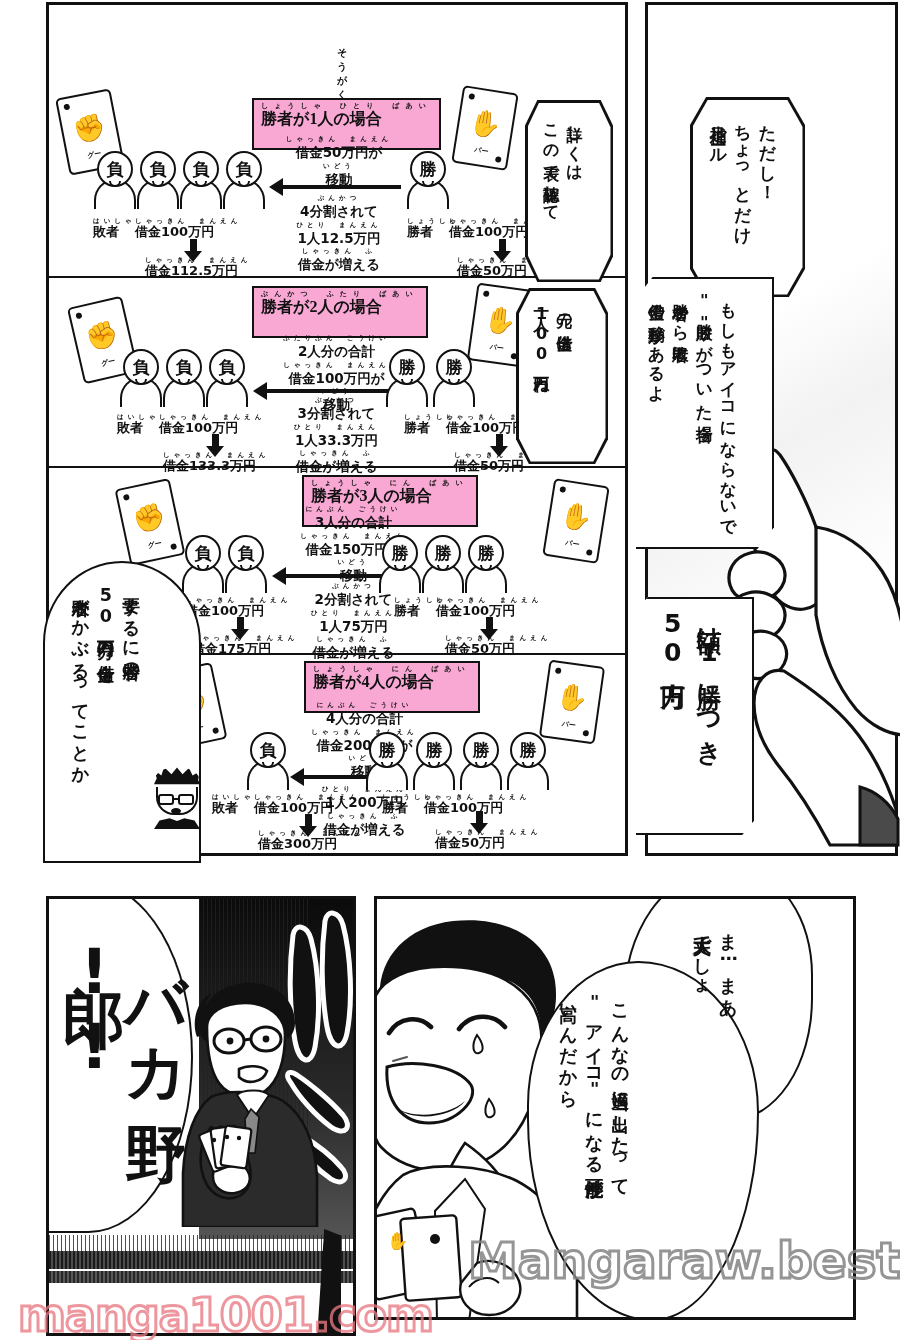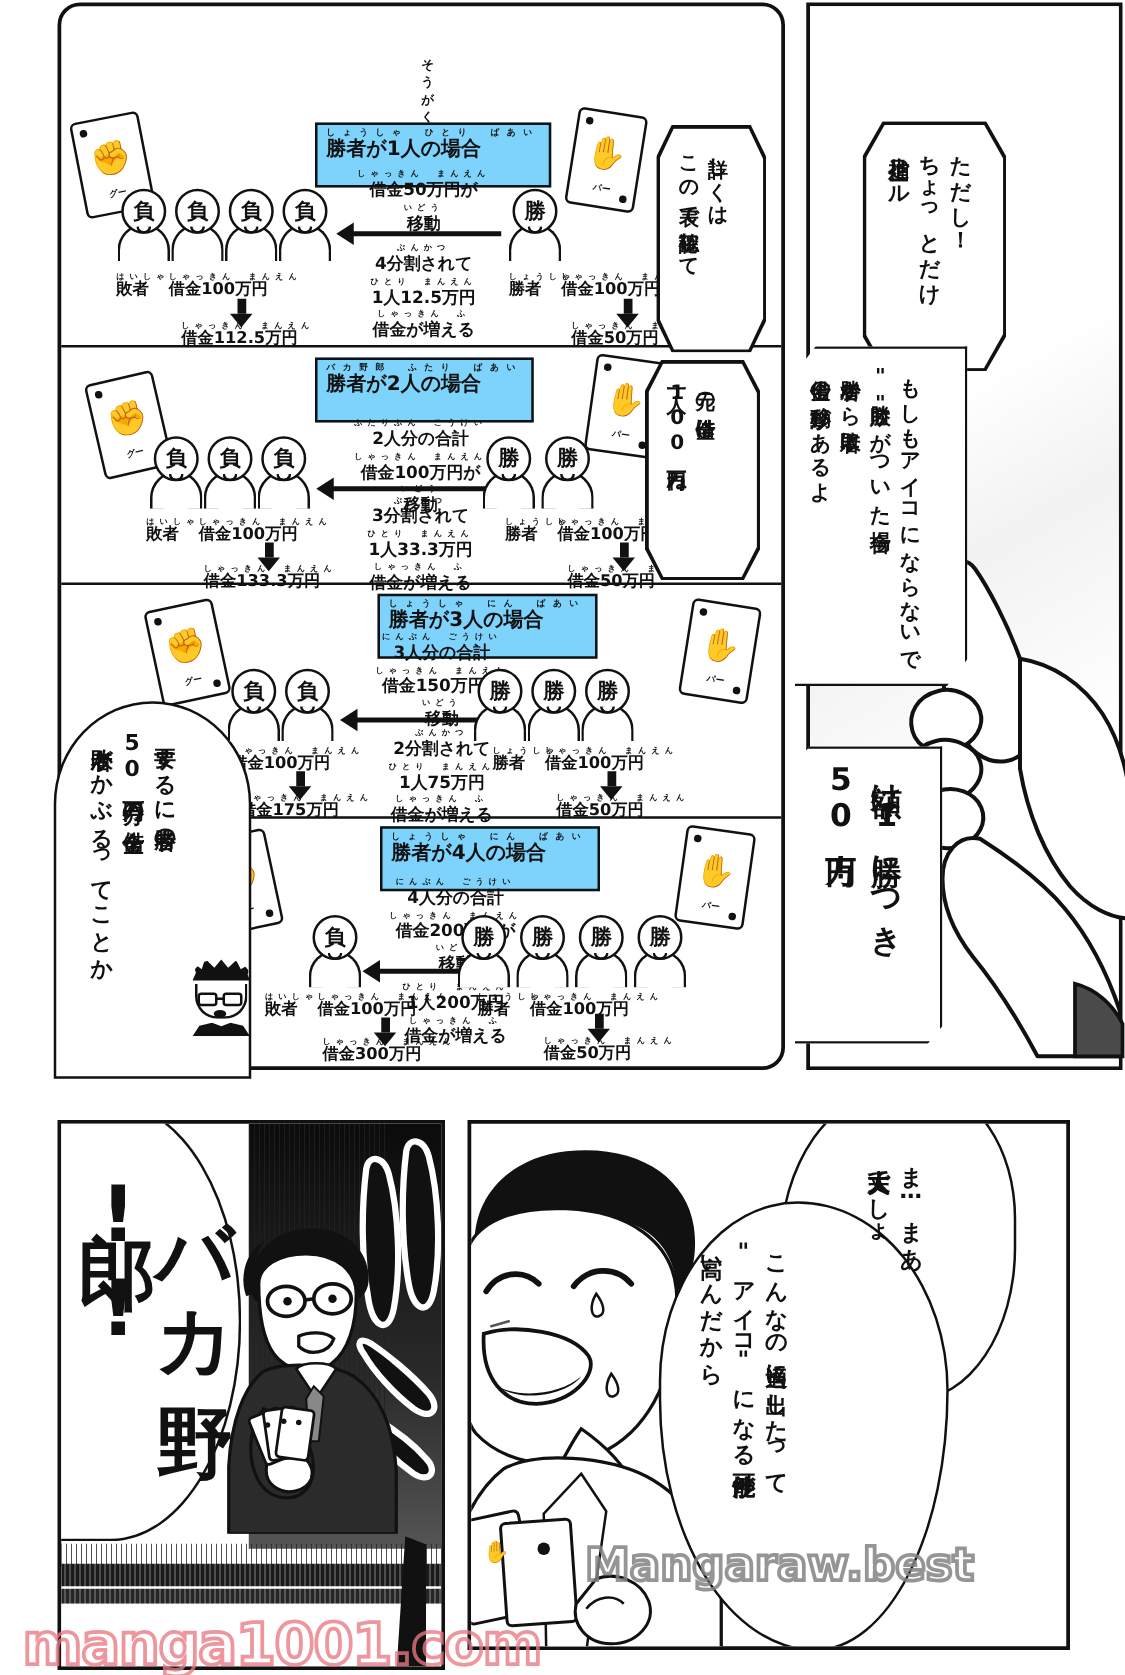--- a/index.html
+++ b/index.html
@@ -10,43 +10,44 @@
     font-family: "DejaVu Sans", "Liberation Sans", sans-serif;
     position: relative;
     overflow: hidden;
     color: #111;
   }
   .page { position:absolute; inset:0; }
 
   
   .panel { position:absolute; border:3px solid #111; background:#fff; }
 
-  #panel-chart   { left:46px;  top:2px;   width:582px; height:854px;border-radius:18px; }
+  #panel-chart   { left:46px;  top:2px;   width:582px; height:854px; }
   #panel-rule    { left:645px; top:2px;   width:253px; height:854px; }
   #panel-baka    { left:46px;  top:896px; width:310px; height:440px; overflow:hidden; }
   #panel-ok      { left:374px; top:896px; width:482px; height:424px; overflow:hidden; }
   .hr { position:absolute; left:0; width:100%; height:2px; background:#111; }
 
   
   .big-title {
     position:absolute; left:0; width:100%; top:28px;
     text-align:center;
     font-size:30px; font-weight:700; letter-spacing:-1px;
     font-family:"DejaVu Sans", sans-serif;
   }
   .big-title .ruby-wrap { position:relative; display:inline-block; }
   .big-title .rb { position:absolute; top:-15px; left:0; width:100%;
     font-size:10px; font-weight:700; letter-spacing:2px; text-align:center; }
 
   
   .sec-head {
-    position:absolute; border:2px solid #111; background:#7dd3fc;
+    position:absolute; border:2px solid #111; background:#f9a8d4;
     padding:2px 7px 20px 7px;
     font-size:16px; font-weight:700; white-space:nowrap;
     line-height:1.05;
+    font-family:Liberation Serif, serif;
   }
   .sec-head .rt { font-size:7px; font-weight:700; display:block;
      letter-spacing:6px; text-align:center; height:8px; line-height:8px; margin-bottom:1px;}
 
   
   .card {
     position:absolute; width:56px; height:78px; border:2px solid #111;
     border-radius:5px; background:#fff;
   }
   .card .pip { position:absolute; width:6px; height:6px; background:#111;
@@ -143,21 +144,21 @@
   
   .wm {
     position:absolute; font-weight:700; white-space:nowrap;
     pointer-events:none; font-family:"DejaVu Sans", sans-serif;
   }
   #wm-left {
     left:18px; top:1288px; font-size:46px; letter-spacing:-1px;
     color:transparent; -webkit-text-stroke:3px rgba(232,120,130,.78);
   }
   #wm-right {
-    left:468px; top:1232px; font-size:36px; letter-spacing:0px;
+    left:468px; top:1232px; font-size:50px; letter-spacing:0px;
     color:transparent; -webkit-text-stroke:3px rgba(130,130,130,.85);
   }
 
   .sfx-big {
     position:absolute; font-size:62px; font-weight:900; line-height:1.0;
     writing-mode: vertical-rl; text-orientation: upright; letter-spacing:2px;
   }
 </style>
 </head>
 <body>
@@ -259,21 +260,21 @@
     <span class="rt">しゃっきん　まんえん</span>
     <span>借金100万円</span>
   </div>
   <div class="arrow-down" style="left:450px; top:234px"></div>
   <div class="lbl" style="left:408px; top:252px">
     <span class="rt">しゃっきん　まんえん</span>
     <span>借金50万円</span>
   </div>
 
   <div class="sec-head" style="left:203px; top:281px">
-    <span class="rt">バカ野郎　ふたり　ばあい</span>
+    <span class="rt">ぶんかつ　ふたり　ばあい</span>
     <span>勝者が2人の場合</span>
   </div>
 
   <div class="card" style="left:26px; top:296px; transform:rotate(-13deg)">
     <span class="pip tl"></span>
         <span class="pip br"></span>
     <span class="glyph">✊</span>
     <span class="cname">グー</span>
   </div>
   <div class="card" style="left:423px; top:281px; transform:rotate(8deg)">

